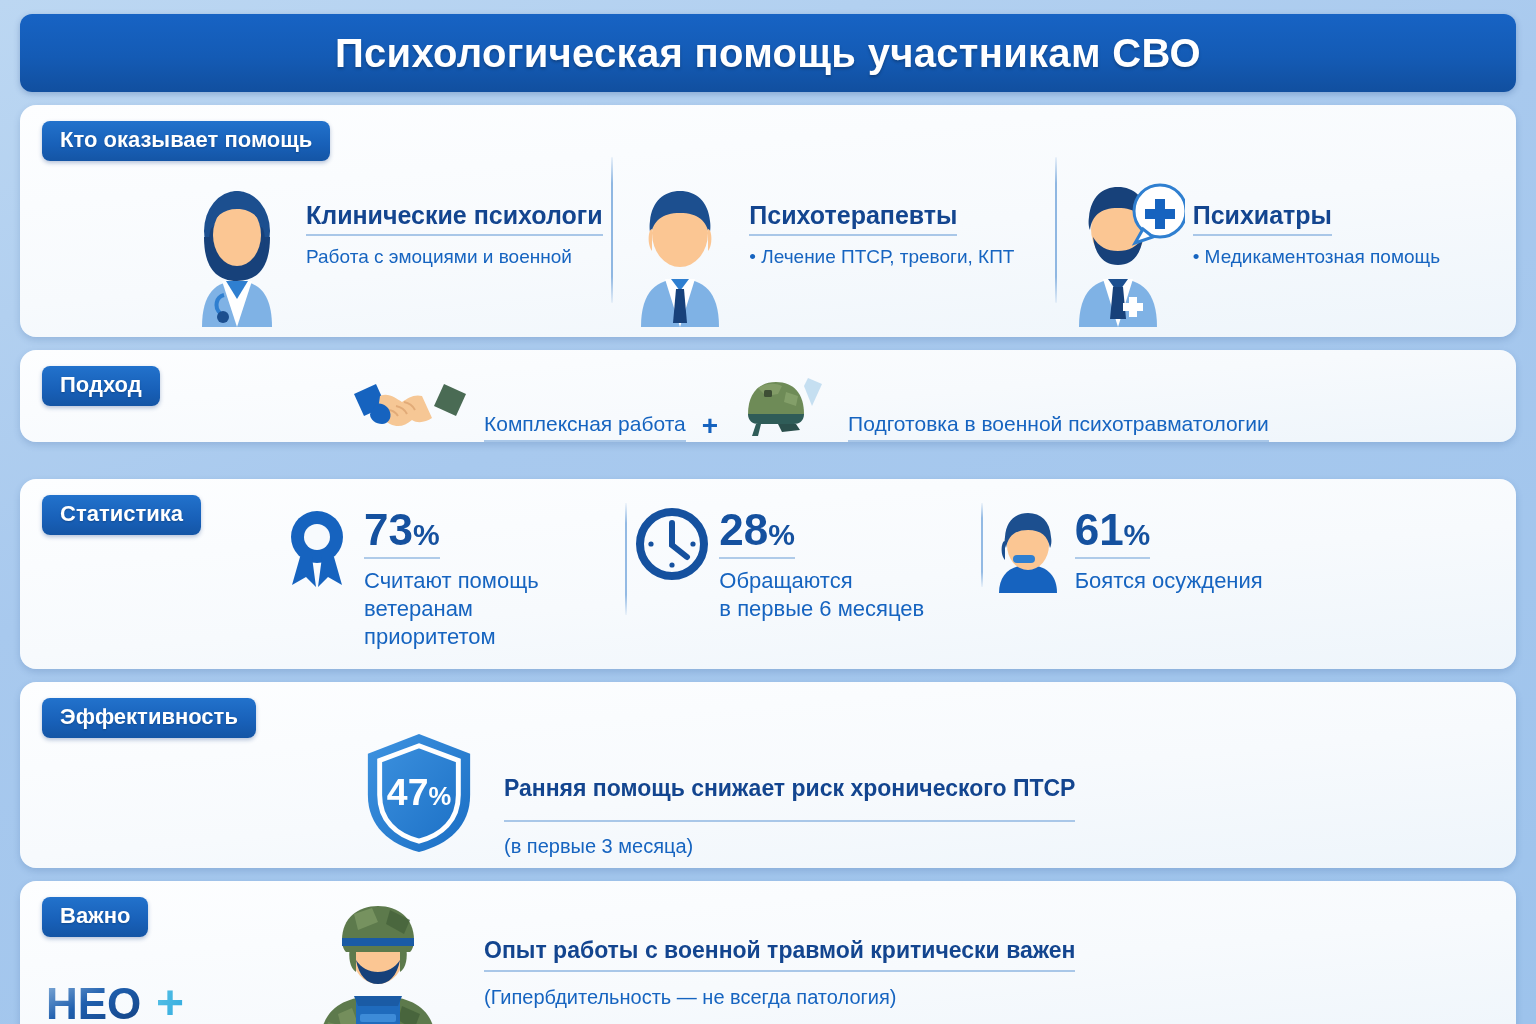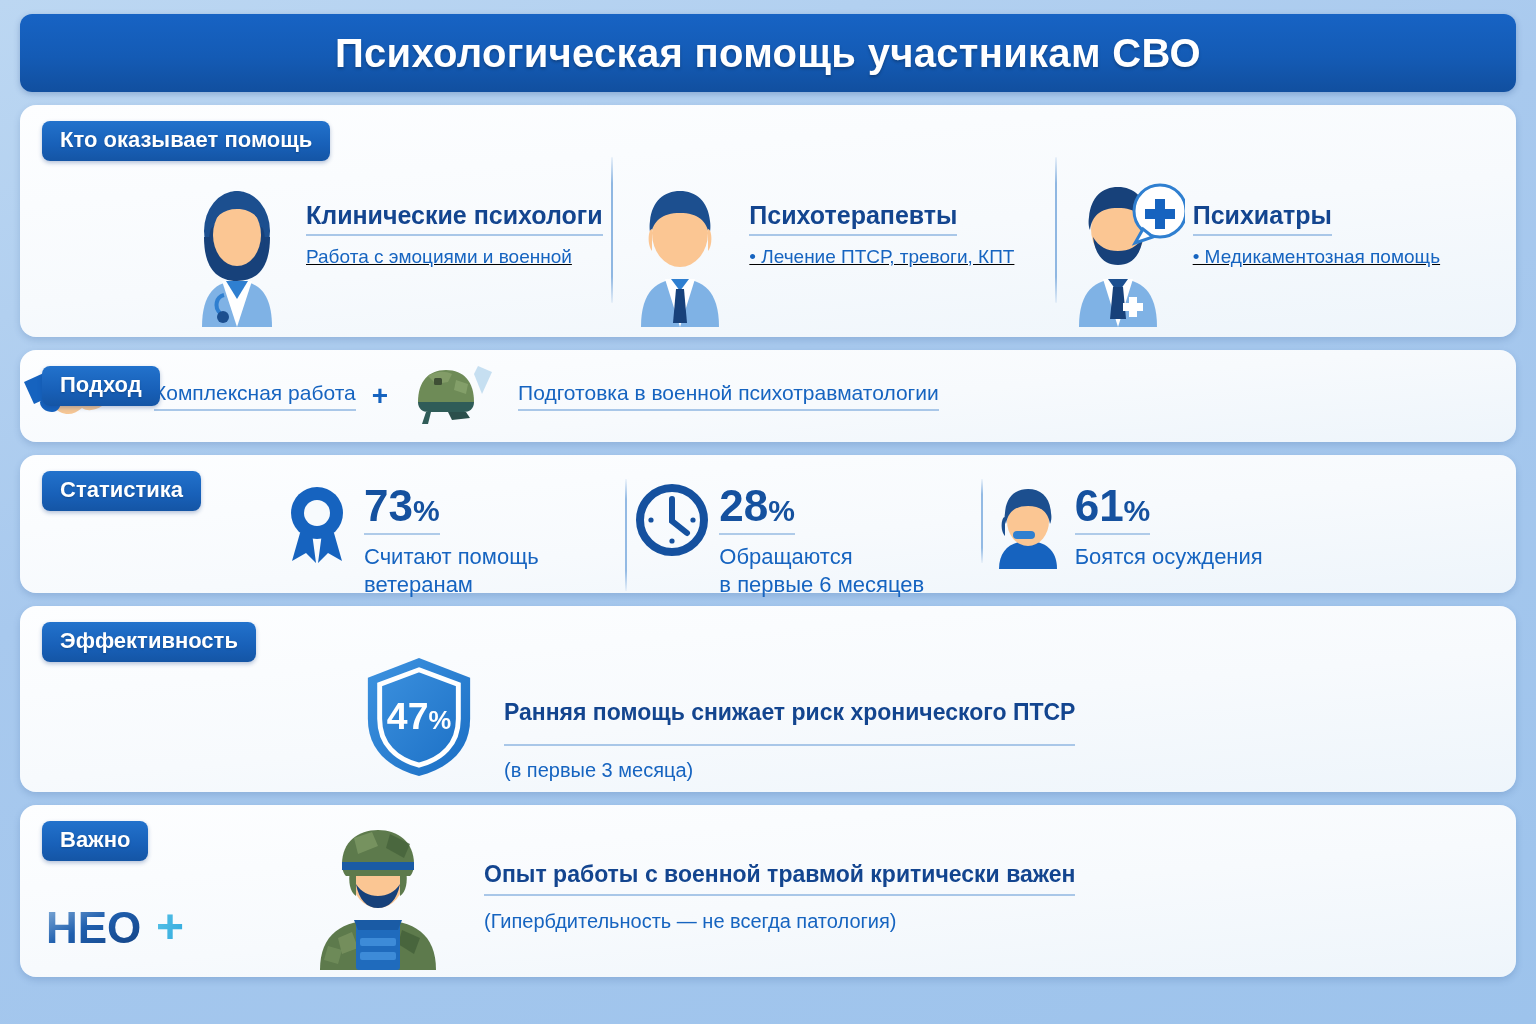--- a/index.html
+++ b/index.html
@@ -42,50 +42,50 @@
     box-shadow:0 2px 4px rgba(20,60,130,.3);
     text-shadow:0 1px 2px rgba(0,0,0,.22);
     white-space:nowrap;
     z-index:4;
   }
 
   
   .s1{ height:232px; }
   .providers{
     position:absolute; left:150px; right:16px; top:34px; bottom:10px;
-    display:flex; align-items:center;text-decoration:underline;
+    display:flex; align-items:center;
   }
   .provider{ flex:1; display:flex; align-items:center; gap:8px; position:relative; padding:0 6px; height:100%; }
   .provider + .provider::before{
     content:""; position:absolute; left:-2px; top:18px; bottom:24px; width:2px;
     background:linear-gradient(180deg,rgba(140,180,225,.15),#8fb7e2 18%,#8fb7e2 82%,rgba(140,180,225,.15));
     border-radius:2px;
   }
   .p-art{ width:122px; height:160px; flex:none; position:relative; align-self:flex-end; }
   .p-txt{ padding-top:4px; }
   .p-title{
     font-size:25px; font-weight:bold; color:#13458f; line-height:1.12;
     border-bottom:2px solid #a9c7e8; padding-bottom:5px; display:inline-block;
   }
   .p-desc{ font-size:19px; color:#1664c0; line-height:1.3; margin-top:9px; }
 
   
   .s2{ height:92px; }
   .approach{
-    position:absolute; inset:0; display:flex; align-items:center;
-    gap:14px;
+    position:absolute; inset:0; display:flex; align-items:flex-end;
+    padding-left:330px; gap:14px;
   }
   .appr-text{
     font-size:21px; color:#1664c0; font-weight:500;
     border-bottom:2px solid #a9c7e8; padding-bottom:4px;
   }
   .plus{ font-size:28px; color:#1663bf; font-weight:bold; padding:0 2px; }
 
   
-  .s3{ height:138px; }
+  .s3{ height:190px;margin-top:24px; }
   .stats{
     position:absolute; left:250px; right:180px; top:14px; bottom:10px;
     display:flex; align-items:flex-start;
   }
   .stat{ flex:1; display:flex; gap:10px; position:relative; padding:14px 10px 0 10px; }
   .stat + .stat::before{
     content:""; position:absolute; left:0; top:10px; bottom:8px; width:2px;
     background:linear-gradient(180deg,rgba(140,180,225,.1),#93baE4 18%,#93bae4 82%,rgba(140,180,225,.1));
   }
   .stat-icon{ width:74px; height:84px; flex:none; }

